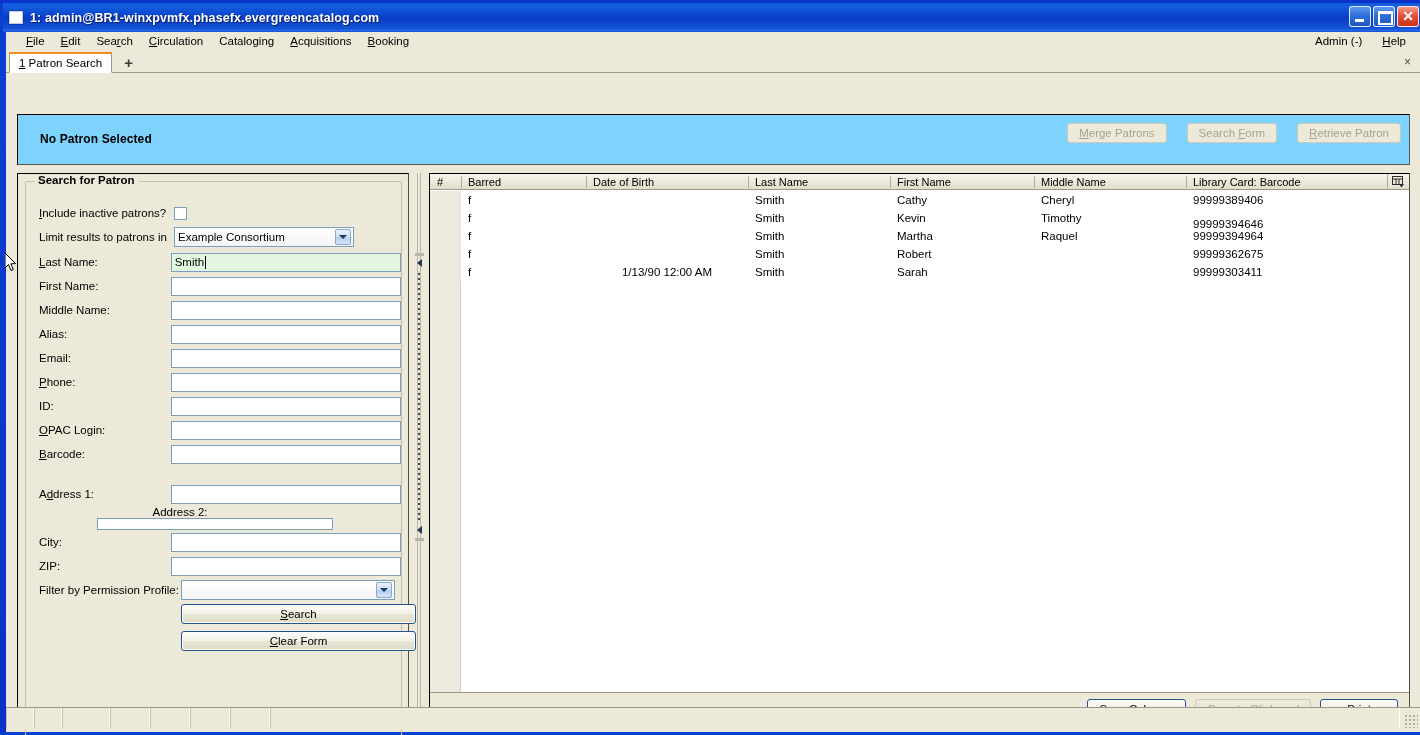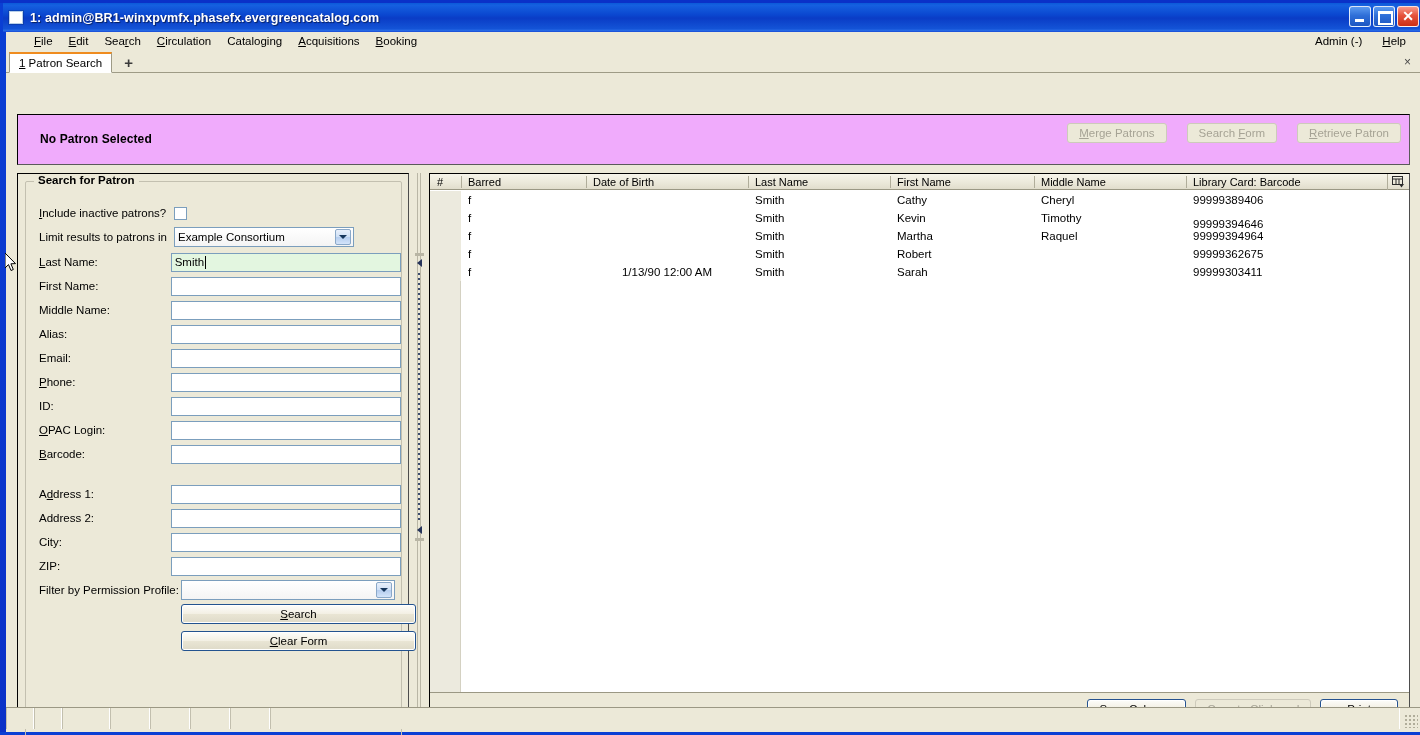--- a/index.html
+++ b/index.html
@@ -72,21 +72,21 @@
   
   #menubar {
     position: relative; height: 19px; width: 100%;
     background: #ece9d8;
     display: flex; align-items: center;
     border-bottom: 1px solid #ece9d8;
   }
   .menu-item {
     padding: 1px 8px; font-size: 11.5px; white-space: nowrap; cursor: default;
   }
-  .menu-item:first-child { margin-left: 20px; }
+  .menu-item:first-child { margin-left: 12px; }
   .menu-right { position: absolute; right: 4px; display: flex; align-items: center; }
   .menu-right .menu-item { padding: 1px 10px; }
 
   
   #tabbar {
     position: relative; height: 22px; width: 100%;
     background: #ece9d8;
     border-bottom: 1px solid #9e9b86;
     display: flex; align-items: flex-end;
   }
@@ -106,21 +106,21 @@
     line-height: 1; padding: 0 4px; cursor: default;
   }
   #tab-close {
     position: absolute; right: 9px; bottom: 3px;
     font-size: 12px; color: #4a4a4a; cursor: default;
   }
 
   
   #patron-header {
     position: absolute; left: 11px; top: 82px; width: 1393px; height: 51px;
-    background: #f0abfc;
+    background: #7dd3fc;
     border: 1px solid #000;
     border-right-color: #5a5a5a; border-bottom-color: #5a5a5a;
   }
   #patron-header-label {
     position: absolute; left: 22px; top: 17px;
     font-size: 12px; font-weight: bold; letter-spacing: .1px;
   }
   #header-buttons {
     position: absolute; right: 8px; top: 8px; display: flex; gap: 20px;
   }
@@ -429,21 +429,21 @@
         <div class="frow" style="top:260px;">
           <div class="flabel"><u>B</u>arcode:</div>
           <div class="finput"></div>
         </div>
 
         <div class="frow" style="top:300px;">
           <div class="flabel">A<u>d</u>dress 1:</div>
           <div class="finput"></div>
         </div>
 
-        <div class="frow" style="top:324px;">
+        <div class="frow" style="top:324px;flex-direction:column;">
           <div class="flabel">Address 2:</div>
           <div class="finput"></div>
         </div>
 
         <div class="frow" style="top:348px;">
           <div class="flabel">City:</div>
           <div class="finput"></div>
         </div>
 
         <div class="frow" style="top:372px;">

